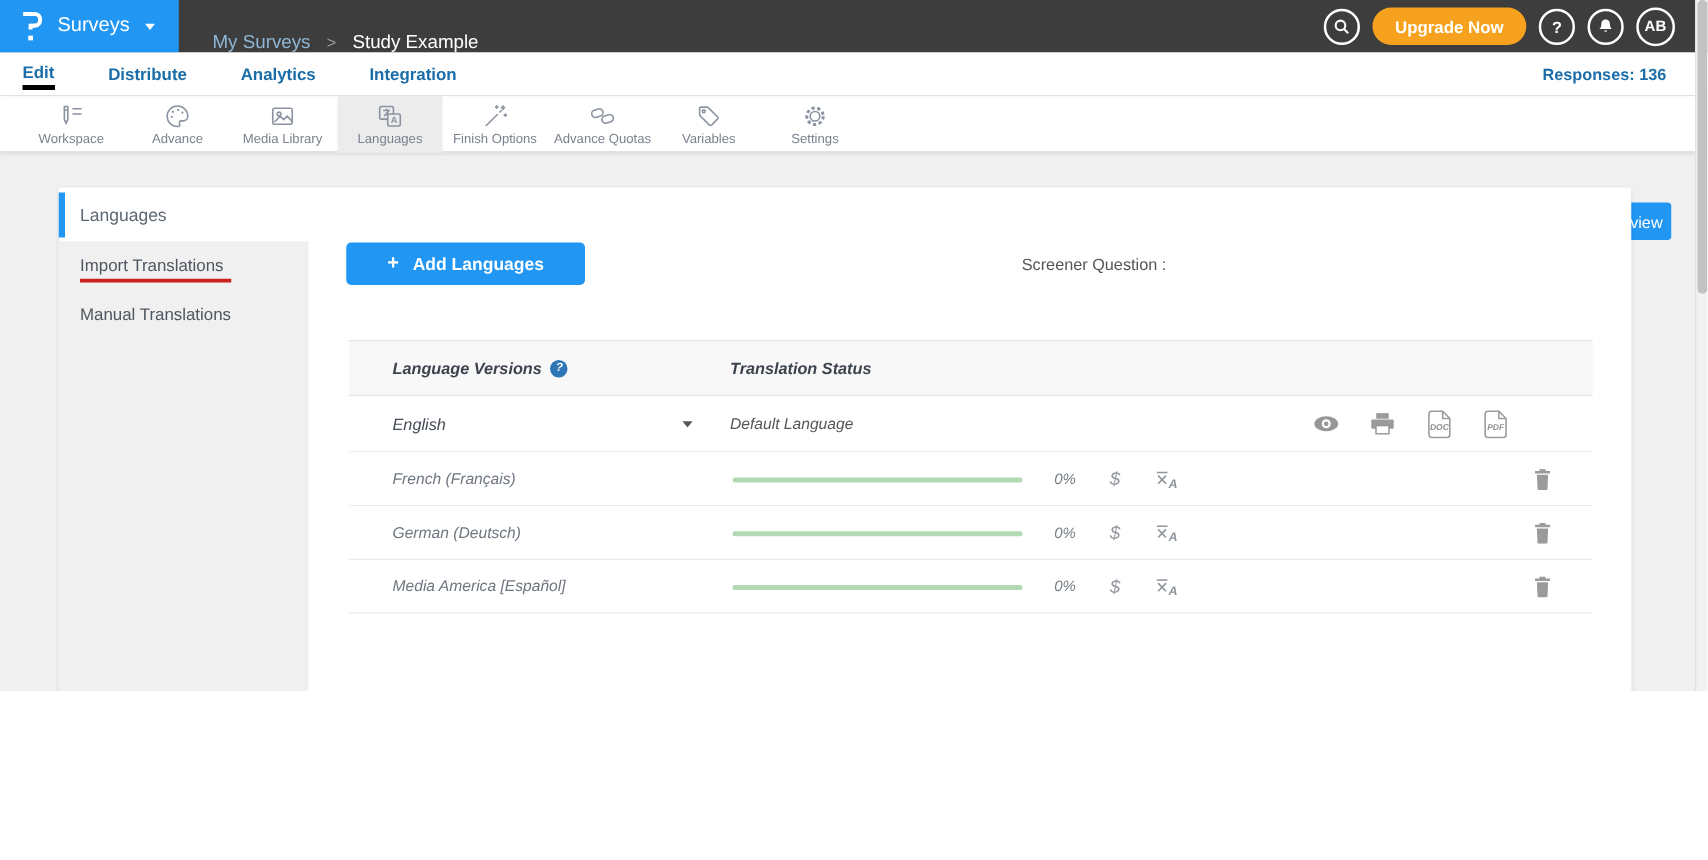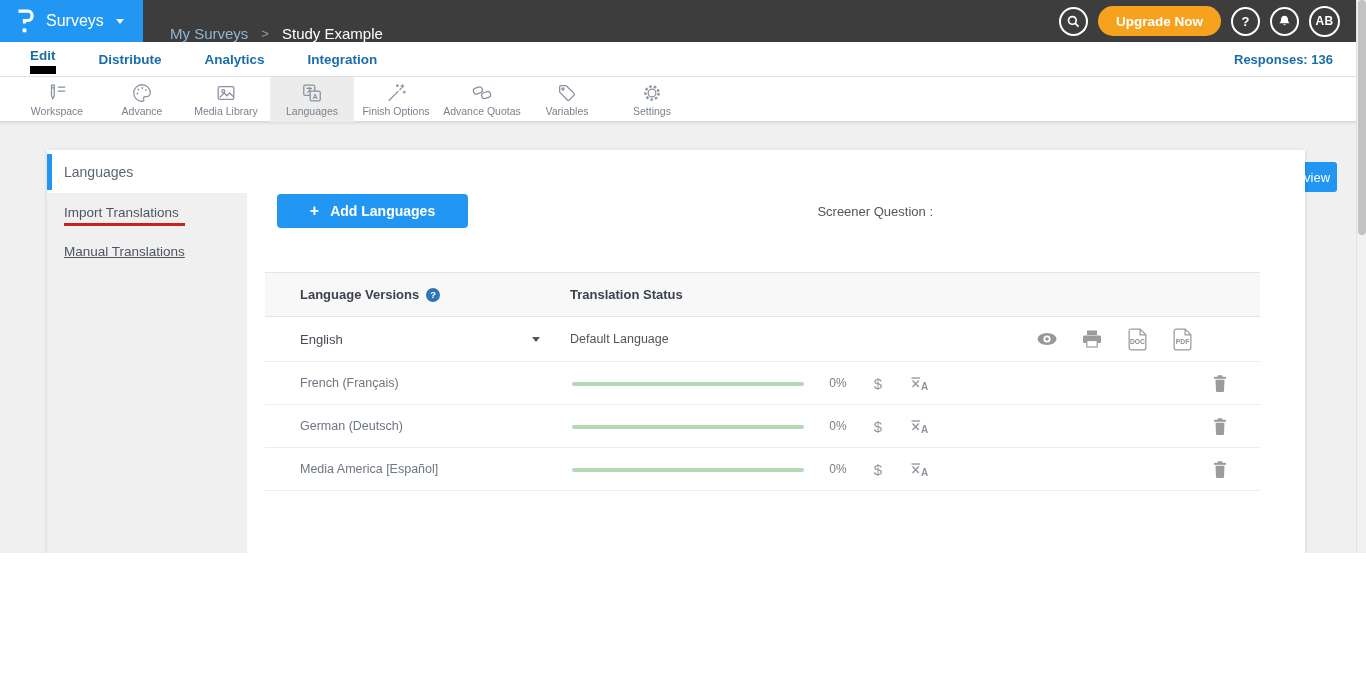--- a/index.html
+++ b/index.html
@@ -20,21 +20,21 @@
   .circle-btn { width:29px; height:29px; border:2px solid #fff; border-radius:50%; display:flex;
     align-items:center; justify-content:center; color:#fff; font-weight:bold; font-size:13px; cursor:pointer; flex:0 0 auto; }
   .avatar { width:31px; height:31px; font-size:12px; letter-spacing:0.3px; }
   .upgrade-btn { height:30px; padding:0 18px; background:#f6a21e; border-radius:16px; color:#fff;
     font-weight:bold; font-size:13.5px; display:flex; align-items:center; cursor:pointer; }
 
   
   .tabbar { position:absolute; left:0; top:42px; width:1366px; height:35px; background:#fff; border-bottom:1px solid #e3e3e3; }
   .tabs { position:absolute; left:18px; top:0; height:35px; display:flex; gap:43px; align-items:center; }
   .tab { font-size:13.5px; font-weight:bold; color:#1a6da8; cursor:pointer; padding:3px 0; }
-  .tab.active { border-bottom:8px solid #000000;margin-left:12px; }
+  .tab.active { border-bottom:4px solid #000000; }
   .responses { position:absolute; right:33px; top:0; height:35px; display:flex; align-items:center;
     font-size:13px; font-weight:bold; color:#1a6da8; cursor:pointer; }
 
   
   .toolbar { position:absolute; left:0; top:77px; width:1366px; height:45px; background:#fff;
     border-bottom:1px solid #d9d9d9; box-shadow:0 1px 3px rgba(0,0,0,0.10); }
   .tool-item { position:absolute; top:0; width:84px; height:45px; display:flex; flex-direction:column;
     align-items:center; justify-content:center; gap:1px; cursor:pointer; }
   .tool-item.active { background:#ececec; }
   .tool-label { font-size:10.5px; color:#7a828e; white-space:nowrap; }
@@ -47,35 +47,35 @@
   .preview-btn { position:absolute; left:1253px; top:85px; width:84px; height:30px; background:#2196f3;
     border-radius:3px; color:#fff; font-size:13px; display:flex; align-items:center; justify-content:center; gap:7px; cursor:pointer; }
 
   
   .card { position:absolute; left:47px; top:150px; width:1258px; height:536px; background:#fff; box-shadow:0 1px 4px rgba(0,0,0,0.14); }
   .accent { position:absolute; left:0; top:4px; width:5px; height:36px; background:#2196f3; }
   .card-title { position:absolute; left:17px; top:0; height:43px; display:flex; align-items:center; font-size:14px; color:#5d6772; }
   .card-sidebar { position:absolute; left:0; top:43px; width:200px; height:493px; background:#f0f0f1; }
   .side-item { position:absolute; left:17px; font-size:13.5px; color:#4e565f; cursor:pointer; white-space:nowrap; }
   .side-item.first { top:12px; }
-  .side-item.second { top:51px;text-decoration:underline; }
+  .side-item.second { top:51px; }
   .red-underline { position:absolute; left:17px; top:30px; width:121px; height:3px; background:#c9211e; }
 
   .card-main { position:absolute; left:200px; top:43px; width:1058px; height:493px; background:#fff; }
   .add-btn { position:absolute; left:30px; top:1px; width:191px; height:34px; background:#2196f3;
     border-radius:4px; color:#fff; font-size:14px; font-weight:bold; display:flex; align-items:center;
     justify-content:center; gap:11px; cursor:pointer; }
   .add-plus { font-size:16px; font-weight:bold; }
   .screener-label { position:absolute; left:430px; top:11px; width:256px; text-align:right; font-size:13px; color:#555; }
   .screener-select { position:absolute; left:703px; top:2px; width:322px; height:36px; background:#f4f4f4;
     border-bottom:1px solid #8f8f8f; display:flex; align-items:center; padding-left:13px;
     font-size:13px; color:#4f575f; cursor:pointer; }
 
   
-  .table { position:absolute; left:18px; top:79px; width:995px; }
+  .table { position:absolute; left:32px; top:79px; width:995px;font-style:italic; }
   .thead { position:relative; height:45px; background:#f8f8f9; border-top:1px solid #e4e4e4; border-bottom:1px solid #e4e4e4; }
   .th-lang { position:absolute; left:35px; top:0; height:100%; display:flex; align-items:center; gap:7px;
     font-size:13px; font-weight:bold; color:#3c434d; }
   .th-status { position:absolute; left:305px; top:0; height:100%; display:flex; align-items:center;
     font-size:13px; font-weight:bold; color:#3c434d; }
   .help-circle { width:14px; height:14px; border-radius:50%; background:#2e75b5; color:#fff; font-size:9.5px;
     font-weight:bold; display:flex; align-items:center; justify-content:center; cursor:pointer; }
   .trow { position:relative; height:43px; border-bottom:1px solid #ececec; background:#fff; }
   .trow.row-en { height:45px; }
   .cell-lang-en { position:absolute; left:35px; top:0; height:100%; display:flex; align-items:center; font-size:13px; color:#444b55; }

